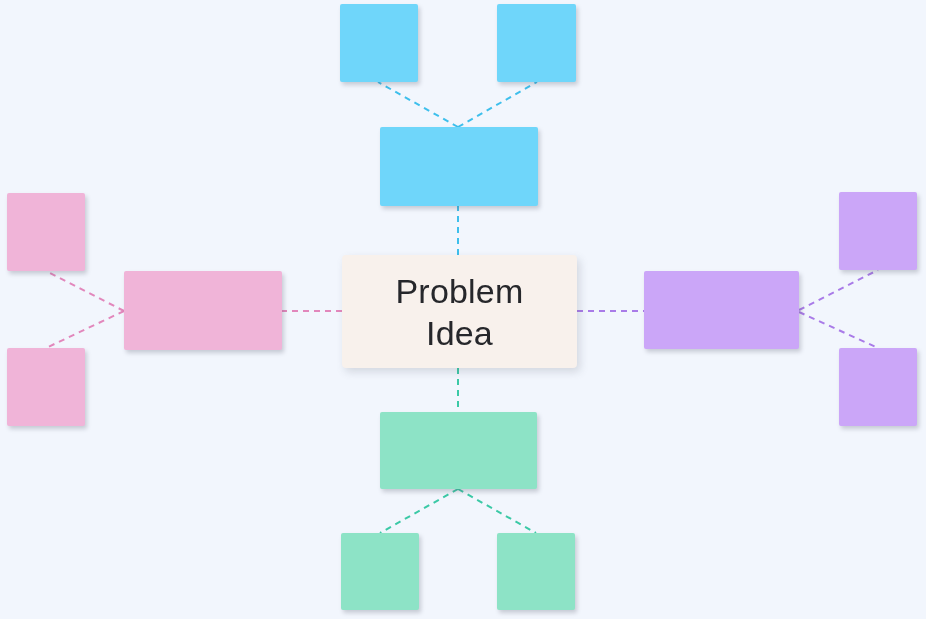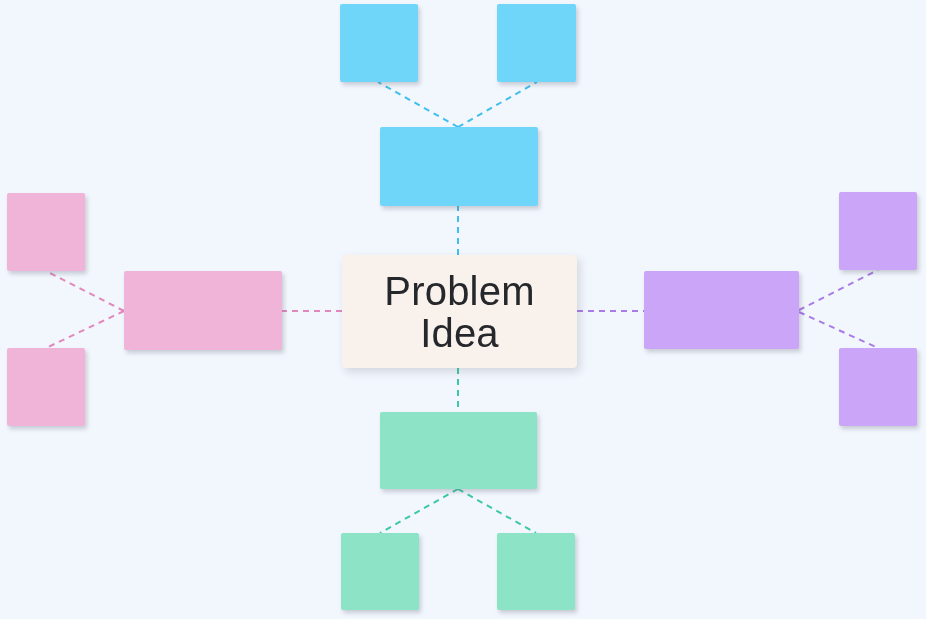--- a/index.html
+++ b/index.html
@@ -30,21 +30,21 @@
     box-shadow: 2px 3px 4px rgba(90, 95, 110, 0.28);
     cursor: pointer;
   }
   .node.central {
     border-radius: 4px;
     box-shadow: 3px 4px 8px rgba(90, 95, 110, 0.20);
     display: flex;
     align-items: center;
     justify-content: center;
     text-align: center;
-    font-size: 40px;
+    font-size: 34px;
     line-height: 42px;
     font-weight: 400;
     white-space: pre-line;
     letter-spacing: 0.2px;
   }
 </style>
 </head>
 <body>
 
 <div class="canvas" id="canvas" style="background: rgb(242, 246, 253); width: 926px; height: 619px;">

